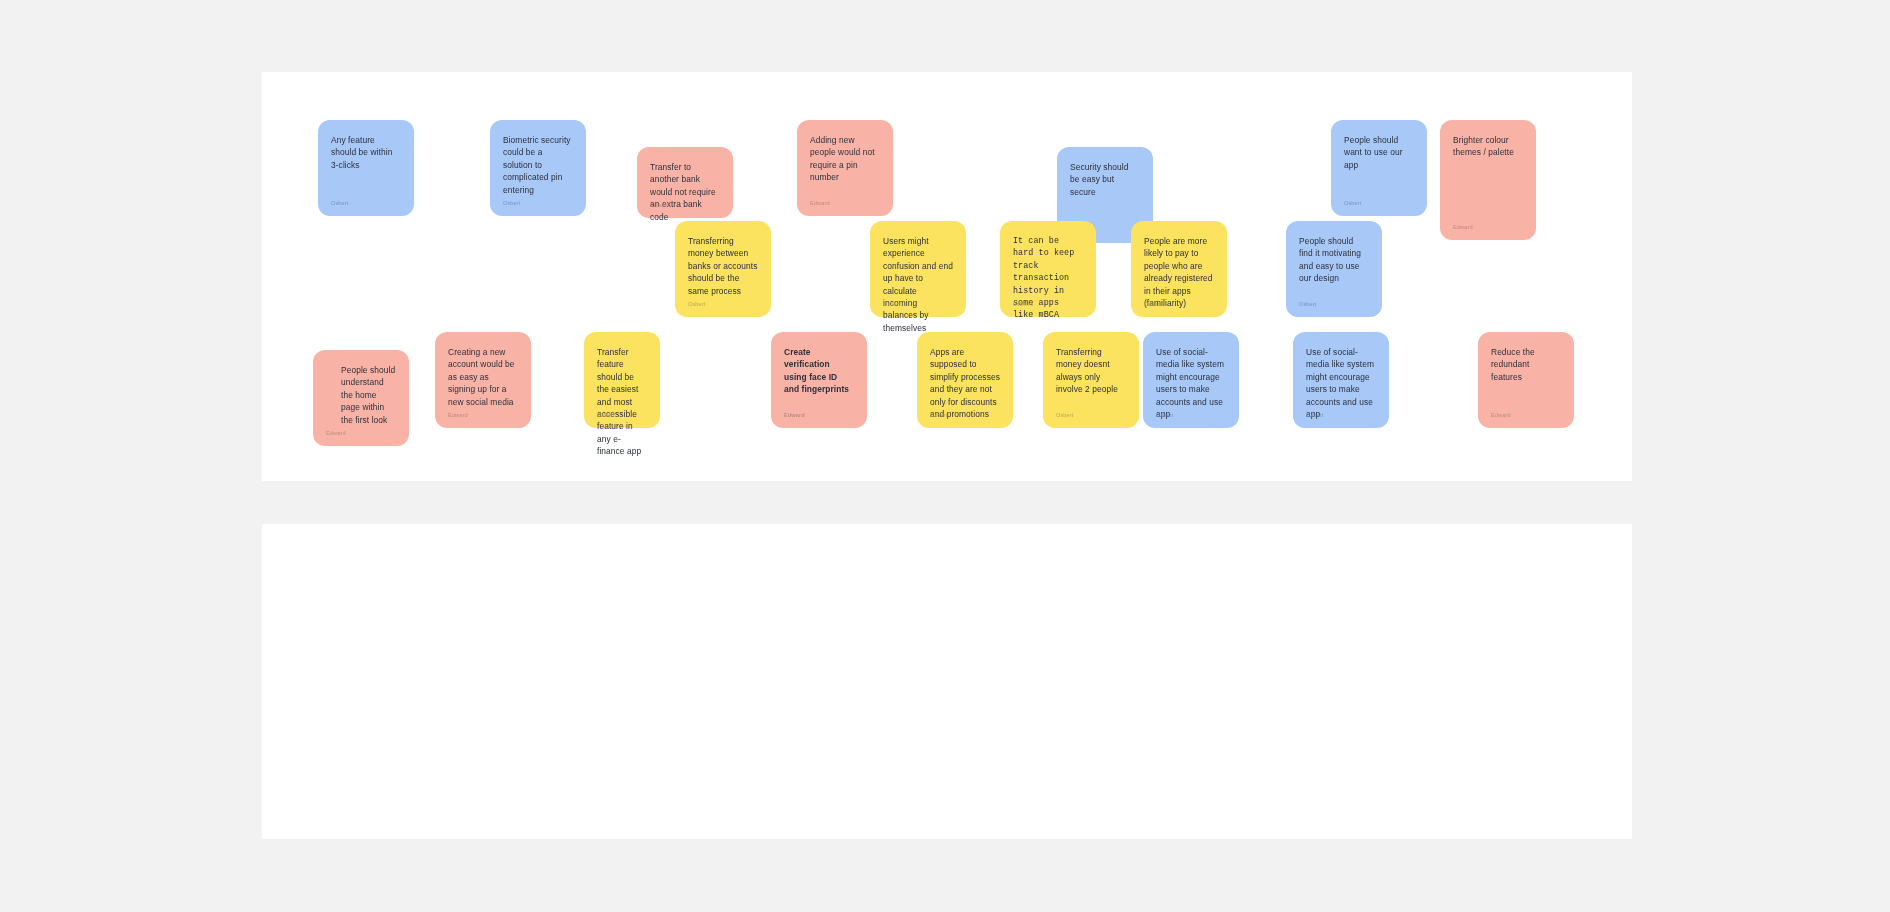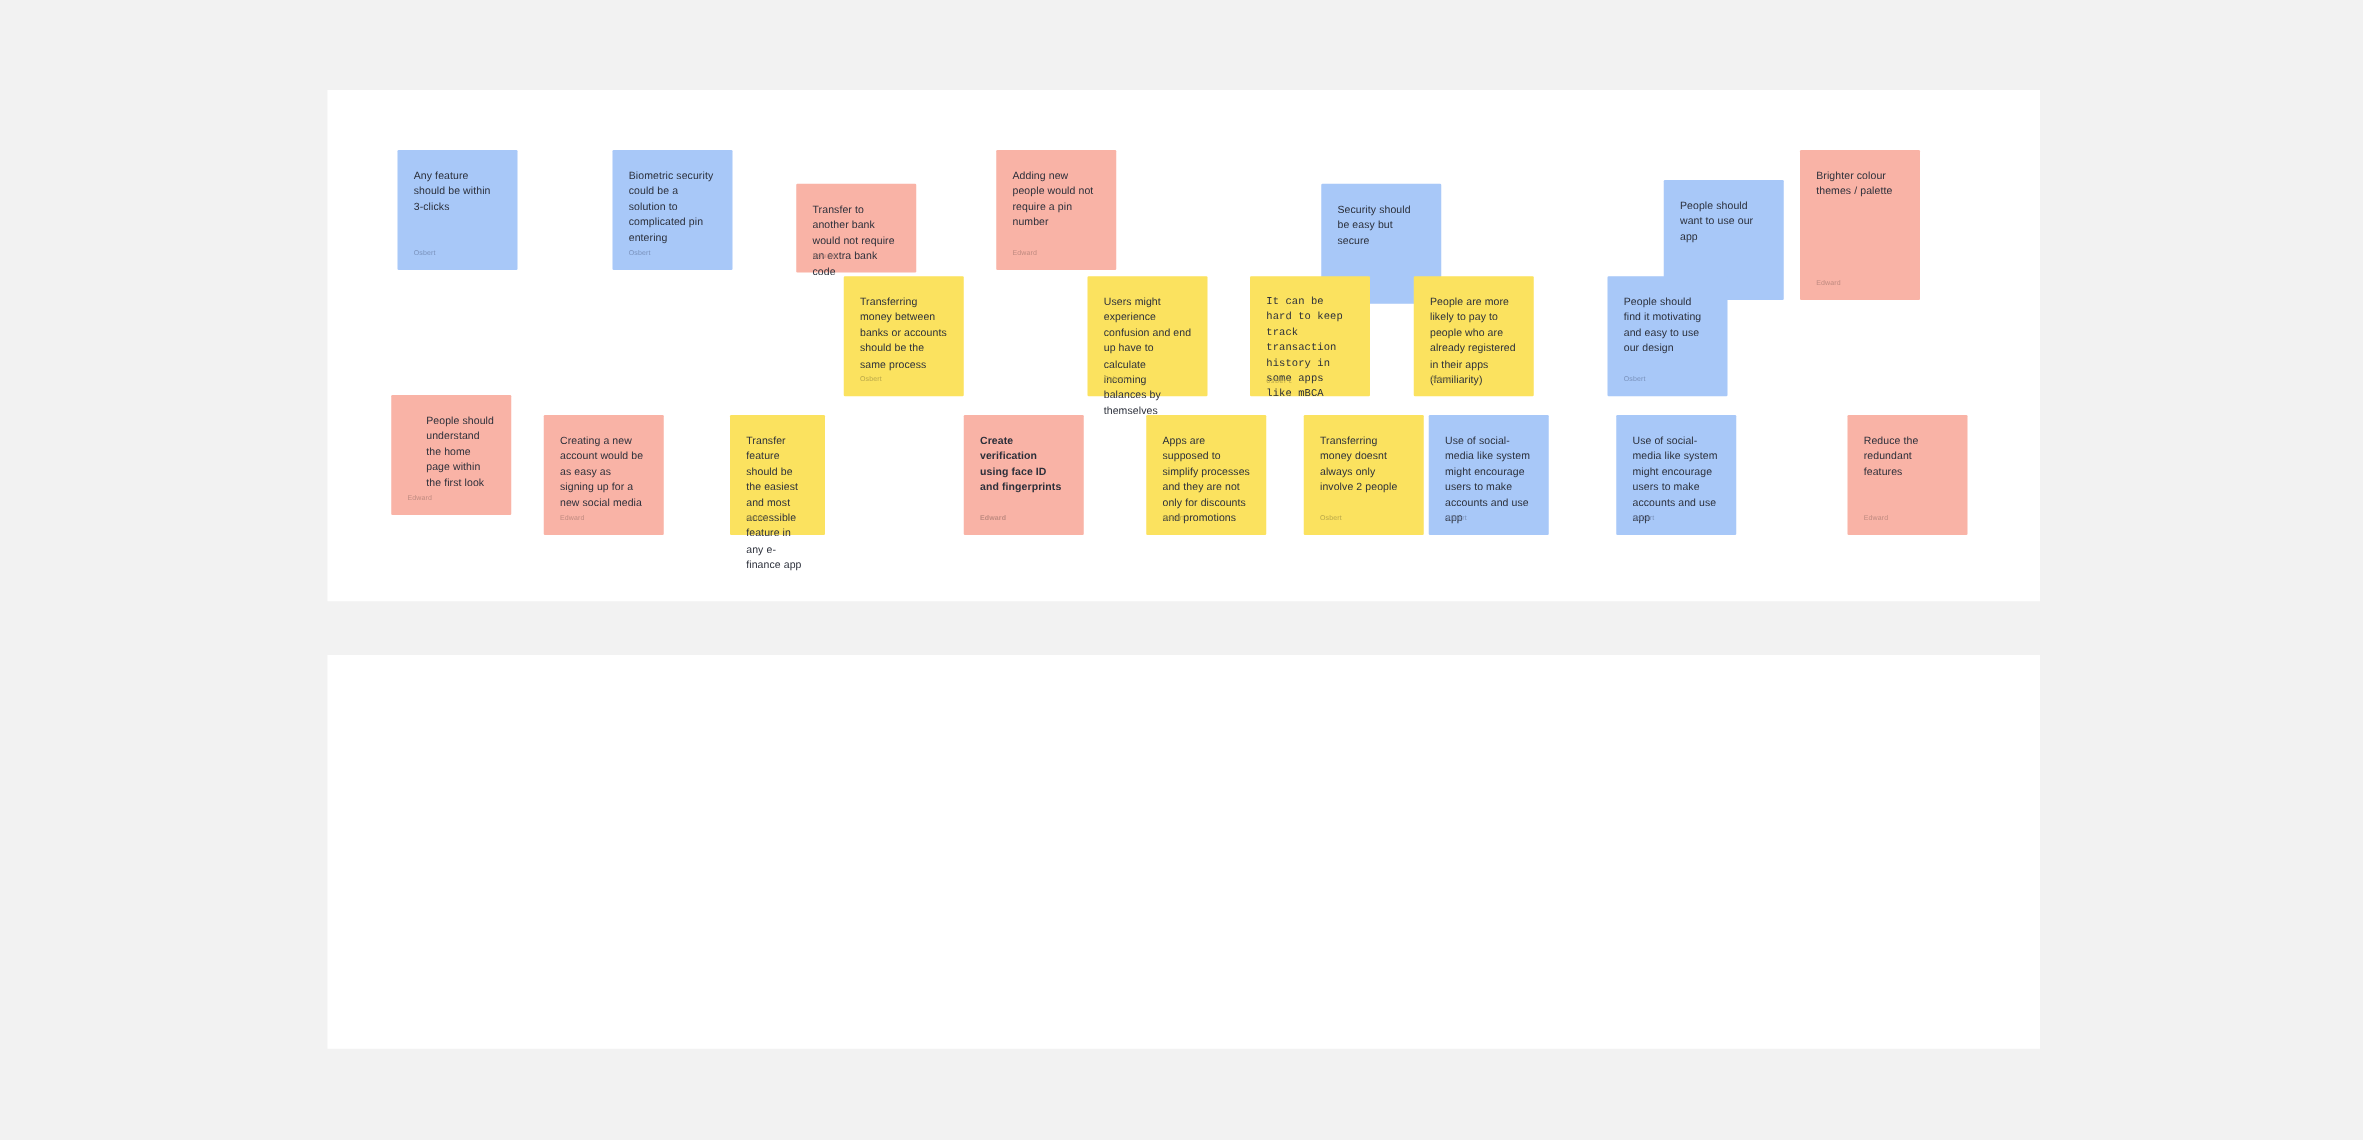--- a/index.html
+++ b/index.html
@@ -25,21 +25,21 @@
     background: #ffffff;
   }
   #panel-affinity { left: 262px; top: 72px;  width: 1370px; height: 409px; }
   #panel-hmw      { left: 262px; top: 524px; width: 1370px; height: 315px; }
 
   
   .note {
     position: absolute;
     box-sizing: border-box;
     padding: 14px 13px 0 13px;
-    border-radius: 1px;
+    border-radius: 12px;
   }
   .note .note-text {
     font-size: 8.4px;
     line-height: 12.4px;
     color: #2b2f3a;
     letter-spacing: 0.01em;
     display: block;
   }
   .note .note-author {
     position: absolute;
@@ -78,21 +78,21 @@
       <span class="note-author">Edward</span>
     </div>
     <div class="note pink" style="left: 797px; top: 120px; width: 96px; height: 96px;">
       <span class="note-text">Adding new people would not require a pin number</span>
       <span class="note-author">Edward</span>
     </div>
     <div class="note blue" style="left: 1057px; top: 120px; width: 96px; height: 96px; margin-top: 27px;">
       <span class="note-text">Security should be easy but secure</span>
       <span class="note-author">Osbert</span>
     </div>
-    <div class="note blue" style="left: 1331px; top: 120px; width: 96px; height: 96px; margin-top: 24px;">
+    <div class="note blue" style="left: 1331px; top: 120px; width: 96px; height: 96px;">
       <span class="note-text">People should want to use our app</span>
       <span class="note-author">Osbert</span>
     </div>
     <div class="note pink" style="left: 1440px; top: 120px; width: 96px; height: 120px;">
       <span class="note-text">Brighter colour themes / palette</span>
       <span class="note-author">Edward</span>
     </div>
     <div class="note yellow" style="left: 675px; top: 221px; width: 96px; height: 96px;">
       <span class="note-text">Transferring money between banks or accounts should be the same process</span>
       <span class="note-author">Osbert</span>
@@ -106,21 +106,21 @@
       <span class="note-author">Osbert</span>
     </div>
     <div class="note yellow" style="left: 1131px; top: 221px; width: 96px; height: 96px;">
       <span class="note-text">People are more likely to pay to people who are already registered in their apps (familiarity)</span>
       <span class="note-author">Osbert</span>
     </div>
     <div class="note blue" style="left: 1286px; top: 221px; width: 96px; height: 96px;">
       <span class="note-text">People should find it motivating and easy to use our design</span>
       <span class="note-author">Osbert</span>
     </div>
-    <div class="note pink" style="left: 313px; top: 316px; width: 96px; height: 96px; padding-left: 28px;">
+    <div class="note pink" style="left: 313px; top: 350px; width: 96px; height: 96px; padding-left: 28px;">
       <span class="note-text">People should understand the home page within the first look</span>
       <span class="note-author">Edward</span>
     </div>
     <div class="note pink" style="left: 435px; top: 332px; width: 96px; height: 96px;">
       <span class="note-text">Creating a new account would be as easy as signing up for a new social media</span>
       <span class="note-author">Edward</span>
     </div>
     <div class="note yellow" style="left: 584px; top: 332px; width: 76px; height: 96px;">
       <span class="note-text">Transfer feature should be the easiest and most accessible feature in any e-finance app</span>
       <span class="note-author">Osbert</span>

